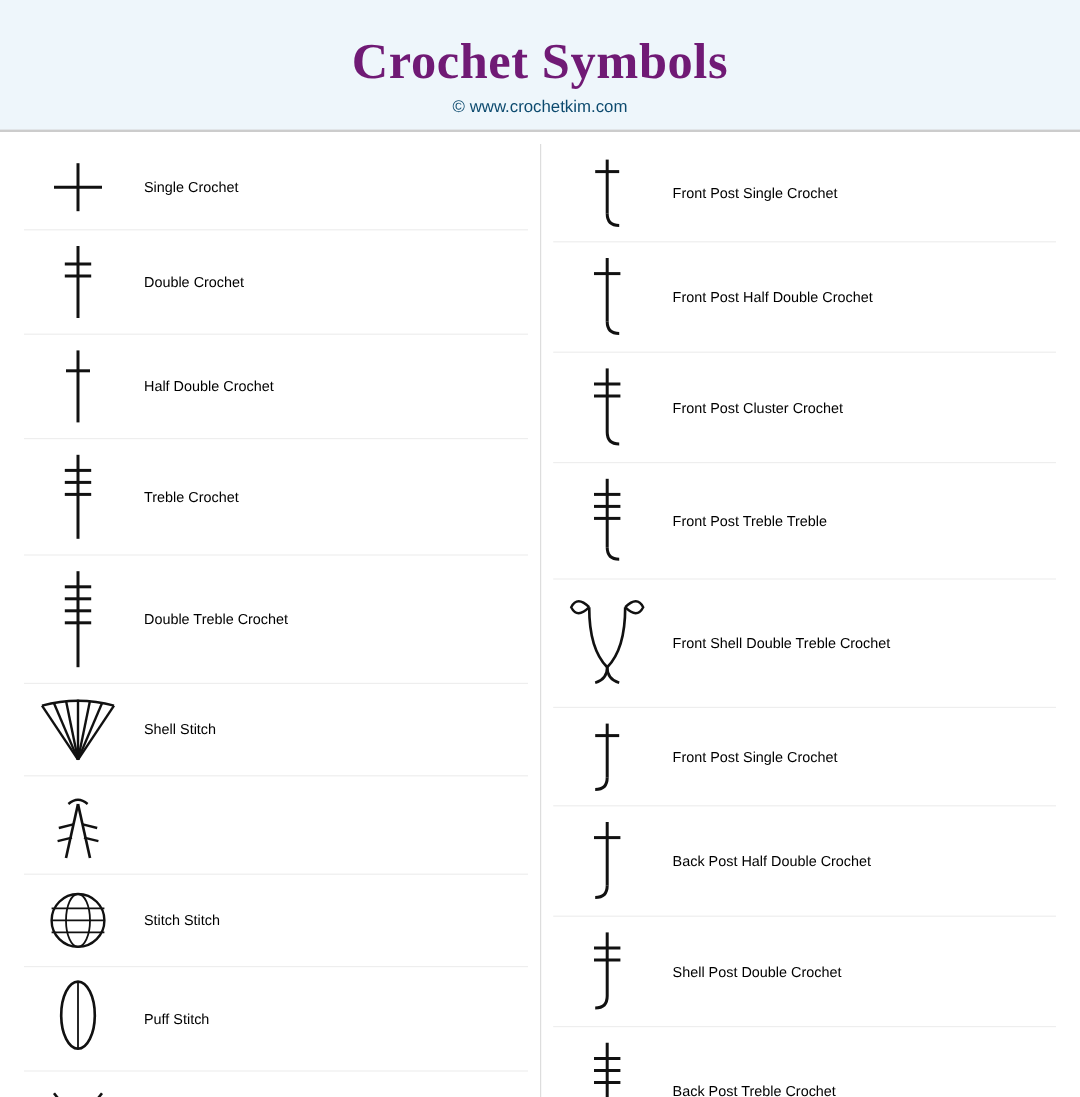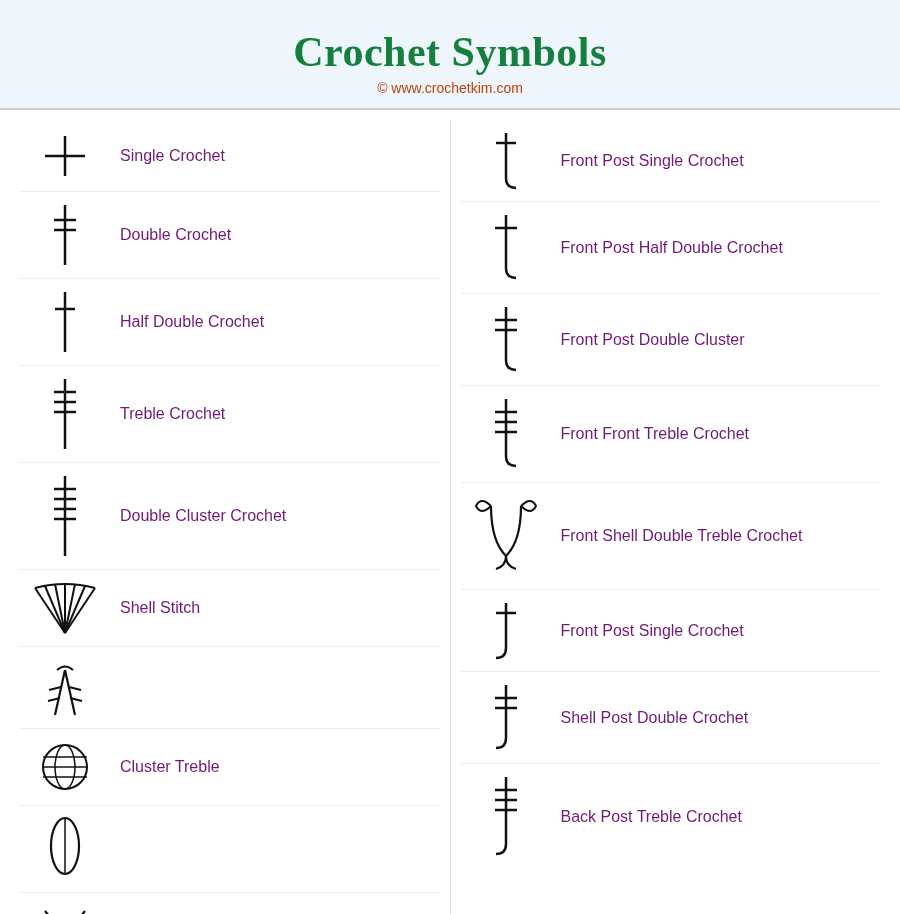--- a/index.html
+++ b/index.html
@@ -16,26 +16,26 @@
       padding: 0;
     }
     .header {
       text-align: center;
       padding: 28px 20px 12px;
       background: #eef6fb;
     }
     .header h1 {
       font-size: 42px;
       font-weight: bold;
-      color: #15803d;
+      color: #701a75;
       letter-spacing: 0.5px;
     }
     .header .subtitle {
       font-size: 14px;
-      color: #c2410c;
+      color: #0c4a6e;
       margin-top: 4px;
       font-family: Arial, sans-serif;
     }
     .divider {
       width: 100%;
       height: 2px;
       background: #ccc;
       margin: 0;
     }
     .content {
@@ -67,22 +67,22 @@
     }
     .symbol-cell {
       width: 90px;
       display: flex;
       align-items: center;
       justify-content: center;
       flex-shrink: 0;
     }
     .label-cell {
       flex: 1;
-      font-size: 16px;
-      color: #701a75;
+      font-size: 12px;
+      color: #000000;
       font-family: Arial, sans-serif;
       padding-left: 10px;
     }
 
     
     svg {
       overflow: visible;
     }
   </style>
 </head>
@@ -146,21 +146,21 @@
       <div class="stitch-row">
         <div class="symbol-cell">
           <svg width="50" height="90" viewBox="0 0 50 90">
             <line x1="25" y1="5" x2="25" y2="85" stroke="#111" stroke-width="2.5"></line>
             <line x1="14" y1="18" x2="36" y2="18" stroke="#111" stroke-width="2.5"></line>
             <line x1="14" y1="28" x2="36" y2="28" stroke="#111" stroke-width="2.5"></line>
             <line x1="14" y1="38" x2="36" y2="38" stroke="#111" stroke-width="2.5"></line>
             <line x1="14" y1="48" x2="36" y2="48" stroke="#111" stroke-width="2.5"></line>
           </svg>
         </div>
-        <div class="label-cell">Double Cluster Crochet</div>
+        <div class="label-cell">Double Treble Crochet</div>
       </div>
 
       <div class="stitch-row">
         <div class="symbol-cell">
           <svg width="80" height="60" viewBox="0 0 80 60">
 
             <line x1="40" y1="55" x2="10" y2="10" stroke="#111" stroke-width="2"></line>
             <line x1="40" y1="55" x2="20" y2="8" stroke="#111" stroke-width="2"></line>
             <line x1="40" y1="55" x2="30" y2="6" stroke="#111" stroke-width="2"></line>
             <line x1="40" y1="55" x2="40" y2="5" stroke="#111" stroke-width="2"></line>
@@ -198,32 +198,33 @@
 
             <circle cx="30" cy="30" r="22" fill="none" stroke="#111" stroke-width="2"></circle>
 
             <line x1="8" y1="20" x2="52" y2="20" stroke="#111" stroke-width="1.5"></line>
             <line x1="8" y1="30" x2="52" y2="30" stroke="#111" stroke-width="1.5"></line>
             <line x1="8" y1="40" x2="52" y2="40" stroke="#111" stroke-width="1.5"></line>
 
             <ellipse cx="30" cy="30" rx="10" ry="22" fill="none" stroke="#111" stroke-width="1.5"></ellipse>
           </svg>
         </div>
-        <div class="label-cell">Cluster Treble</div>
+        <div class="label-cell">Stitch Stitch</div>
       </div>
 
       <div class="stitch-row">
         <div class="symbol-cell">
           <svg width="50" height="70" viewBox="0 0 50 70">
 
             <ellipse cx="25" cy="32" rx="14" ry="28" fill="none" stroke="#111" stroke-width="2.2"></ellipse>
 
             <line x1="25" y1="5" x2="25" y2="60" stroke="#111" stroke-width="1.5"></line>
           </svg>
         </div>
+        <div class="label-cell">Puff Stitch</div>
       </div>
 
       <div class="stitch-row">
         <div class="symbol-cell">
           <svg width="60" height="65" viewBox="0 0 60 65">
 
             <line x1="10" y1="60" x2="50" y2="10" stroke="#111" stroke-width="2.2"></line>
             <line x1="50" y1="60" x2="10" y2="10" stroke="#111" stroke-width="2.2"></line>
 
             <line x1="14" y1="24" x2="24" y2="32" stroke="#111" stroke-width="2"></line>
@@ -267,34 +268,34 @@
 
       <div class="stitch-row">
         <div class="symbol-cell">
           <svg width="50" height="75" viewBox="0 0 50 75">
             <line x1="25" y1="5" x2="25" y2="58" stroke="#111" stroke-width="2.5"></line>
             <path d="M25,58 Q25,68 35,68" fill="none" stroke="#111" stroke-width="2.5"></path>
             <line x1="14" y1="18" x2="36" y2="18" stroke="#111" stroke-width="2.5"></line>
             <line x1="14" y1="28" x2="36" y2="28" stroke="#111" stroke-width="2.5"></line>
           </svg>
         </div>
-        <div class="label-cell">Front Post Double Cluster</div>
+        <div class="label-cell">Front Post Cluster Crochet</div>
       </div>
 
       <div class="stitch-row">
         <div class="symbol-cell">
           <svg width="50" height="80" viewBox="0 0 50 80">
             <line x1="25" y1="5" x2="25" y2="62" stroke="#111" stroke-width="2.5"></line>
             <path d="M25,62 Q25,72 35,72" fill="none" stroke="#111" stroke-width="2.5"></path>
             <line x1="14" y1="18" x2="36" y2="18" stroke="#111" stroke-width="2.5"></line>
             <line x1="14" y1="28" x2="36" y2="28" stroke="#111" stroke-width="2.5"></line>
             <line x1="14" y1="38" x2="36" y2="38" stroke="#111" stroke-width="2.5"></line>
           </svg>
         </div>
-        <div class="label-cell">Front Front Treble Crochet</div>
+        <div class="label-cell">Front Post Treble Treble</div>
       </div>
 
       <div class="stitch-row">
         <div class="symbol-cell">
           <svg width="70" height="90" viewBox="0 0 70 90">
 
             <path d="M20,15 Q20,50 35,65 Q50,50 50,15" fill="none" stroke="#111" stroke-width="2.2"></path>
             <path d="M20,15 Q10,5 5,15 Q10,25 20,15" fill="none" stroke="#111" stroke-width="2"></path>
             <path d="M50,15 Q60,5 65,15 Q60,25 50,15" fill="none" stroke="#111" stroke-width="2"></path>
 
@@ -310,27 +311,37 @@
           <svg width="50" height="65" viewBox="0 0 50 65">
             <line x1="25" y1="5" x2="25" y2="50" stroke="#111" stroke-width="2.5"></line>
 
             <path d="M25,50 Q25,60 15,60" fill="none" stroke="#111" stroke-width="2.5"></path>
             <line x1="15" y1="15" x2="35" y2="15" stroke="#111" stroke-width="2.5"></line>
           </svg>
         </div>
         <div class="label-cell">Front Post Single Crochet</div>
       </div>
 
-
       <div class="stitch-row">
         <div class="symbol-cell">
           <svg width="50" height="75" viewBox="0 0 50 75">
             <line x1="25" y1="5" x2="25" y2="58" stroke="#111" stroke-width="2.5"></line>
             <path d="M25,58 Q25,68 15,68" fill="none" stroke="#111" stroke-width="2.5"></path>
             <line x1="14" y1="18" x2="36" y2="18" stroke="#111" stroke-width="2.5"></line>
+          </svg>
+        </div>
+        <div class="label-cell">Back Post Half Double Crochet</div>
+      </div>
+
+      <div class="stitch-row">
+        <div class="symbol-cell">
+          <svg width="50" height="75" viewBox="0 0 50 75">
+            <line x1="25" y1="5" x2="25" y2="58" stroke="#111" stroke-width="2.5"></line>
+            <path d="M25,58 Q25,68 15,68" fill="none" stroke="#111" stroke-width="2.5"></path>
+            <line x1="14" y1="18" x2="36" y2="18" stroke="#111" stroke-width="2.5"></line>
             <line x1="14" y1="28" x2="36" y2="28" stroke="#111" stroke-width="2.5"></line>
           </svg>
         </div>
         <div class="label-cell">Shell Post Double Crochet</div>
       </div>
 
       <div class="stitch-row">
         <div class="symbol-cell">
           <svg width="50" height="90" viewBox="0 0 50 90">
             <line x1="25" y1="5" x2="25" y2="72" stroke="#111" stroke-width="2.5"></line>

